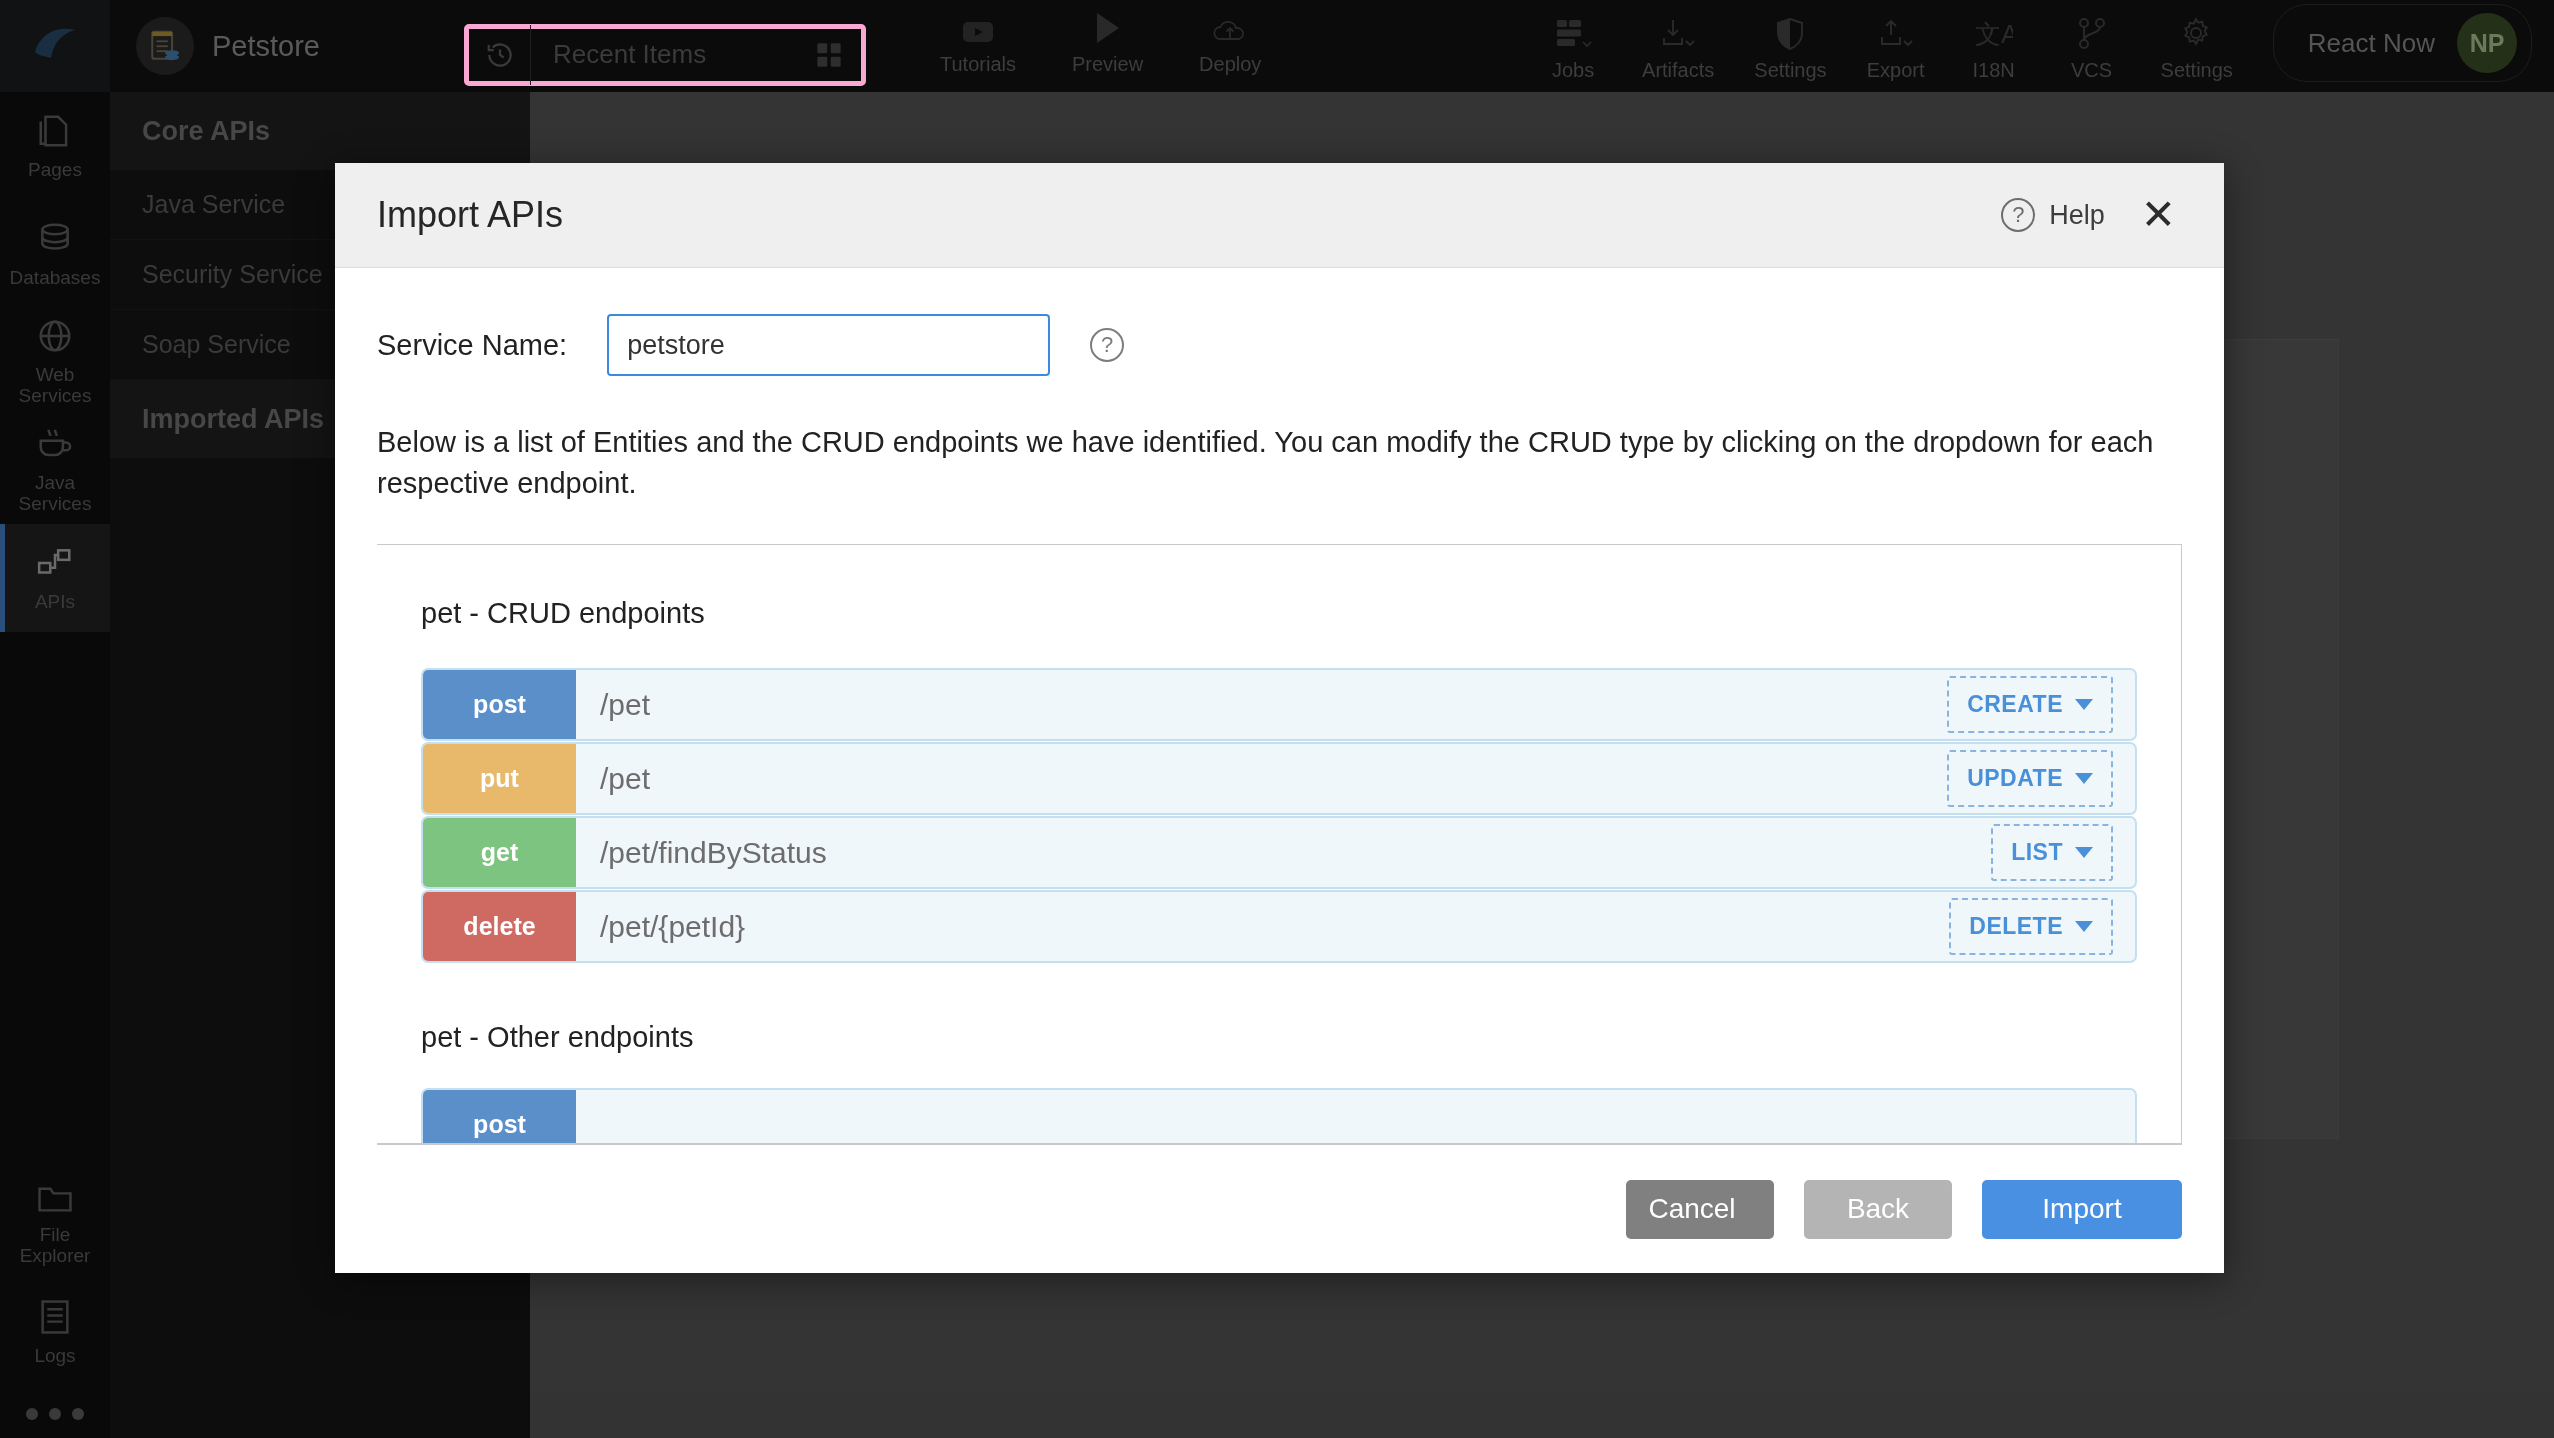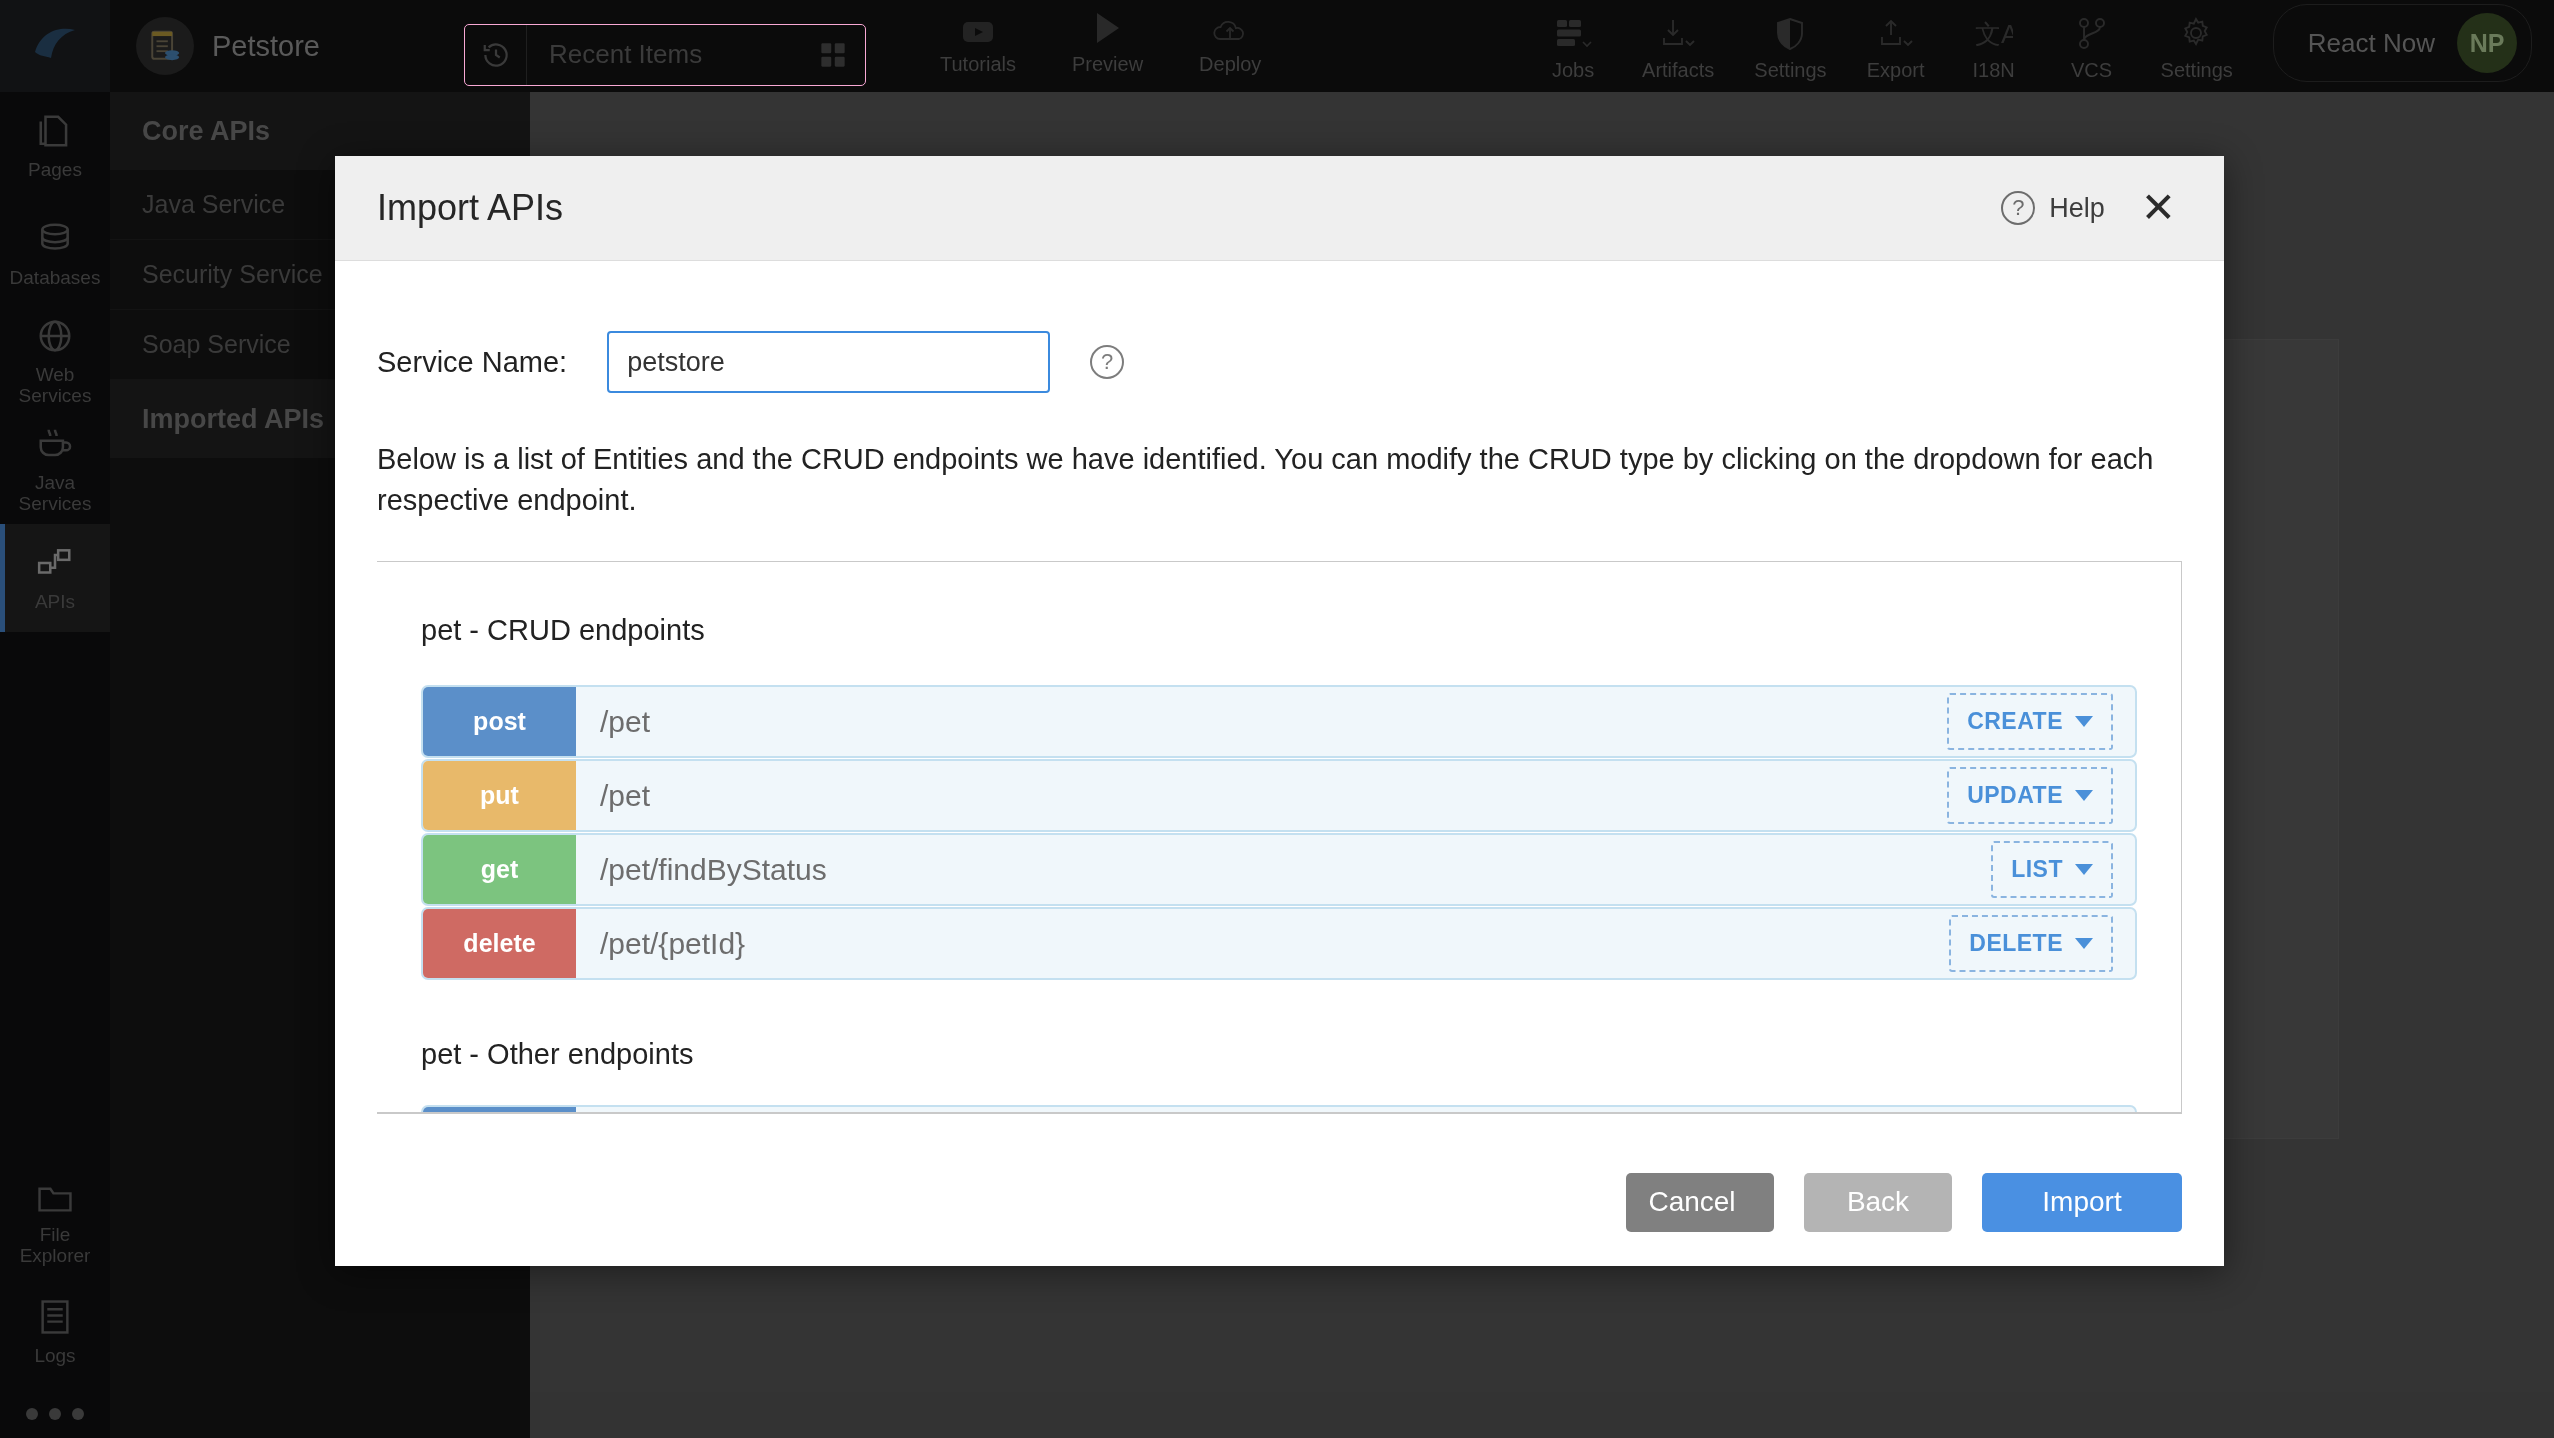--- a/index.html
+++ b/index.html
@@ -23,21 +23,21 @@
   .logo-mark { width: 48px; height: 48px; opacity: .30; }
   .proj { display: flex; align-items: center; margin-left: 26px; gap: 18px; }
   .proj-avatar {
     width: 58px; height: 58px; border-radius: 50%;
     background: #1b1b1b; display: flex; align-items: center; justify-content: center;
   }
   .proj-name { color: #5a5a5a; font-size: 29px; }
 
   .recent {
     margin-left: 144px; width: 402px; height: 62px;
-    border: 1px solid #f9a8d4; border-radius: 5px;
+    border: 5px solid #f9a8d4; border-radius: 5px;
     display: flex; align-items: center; margin-top: 17px;
   }
   .recent-ic {
     width: 62px; height: 60px; display: flex; align-items: center; justify-content: center;
     border-right: 1px solid #1f1f1f;
   }
   .recent-label { flex: 1; padding-left: 22px; color: #3b3b3b; font-size: 26px; }
   .recent-grid { padding-right: 18px; display: flex; }
 
   .tb-group { display: flex; align-items: flex-end; margin-left: 74px; gap: 56px; }
@@ -100,23 +100,23 @@
   .workspace {
     position: absolute; left: 530px; top: 92px; right: 0; bottom: 0; background: #343434;
   }
   .ws-card {
     position: absolute; left: 0px; top: 247px; width: 1809px; height: 800px;
     background: #383838; border: 1px solid #3c3c3c;
   }
 
   
   .modal {
-    position: absolute; left: 335px; top: 156px; width: 1889px; height: 1110px;
+    position: absolute; left: 335px; top: 163px; width: 1889px; height: 1110px;
     background: #ffffff; box-shadow: 0 6px 34px rgba(0,0,0,.45);
-    display: flex; flex-direction: column; gap: 24px;
+    display: flex; flex-direction: column;
   }
   .modal-head {
     height: 105px; background: #efefef; border-bottom: 1px solid #dddddd;
     display: flex; align-items: center; padding: 0 42px;
   }
   .modal-title { font-size: 36px; color: #262626; }
   .head-right { margin-left: auto; display: flex; align-items: center; gap: 30px; }
   .help-link { display: flex; align-items: center; gap: 14px; }
   .help-txt { font-size: 27px; color: #3d3d3d; }
   .qmark {

